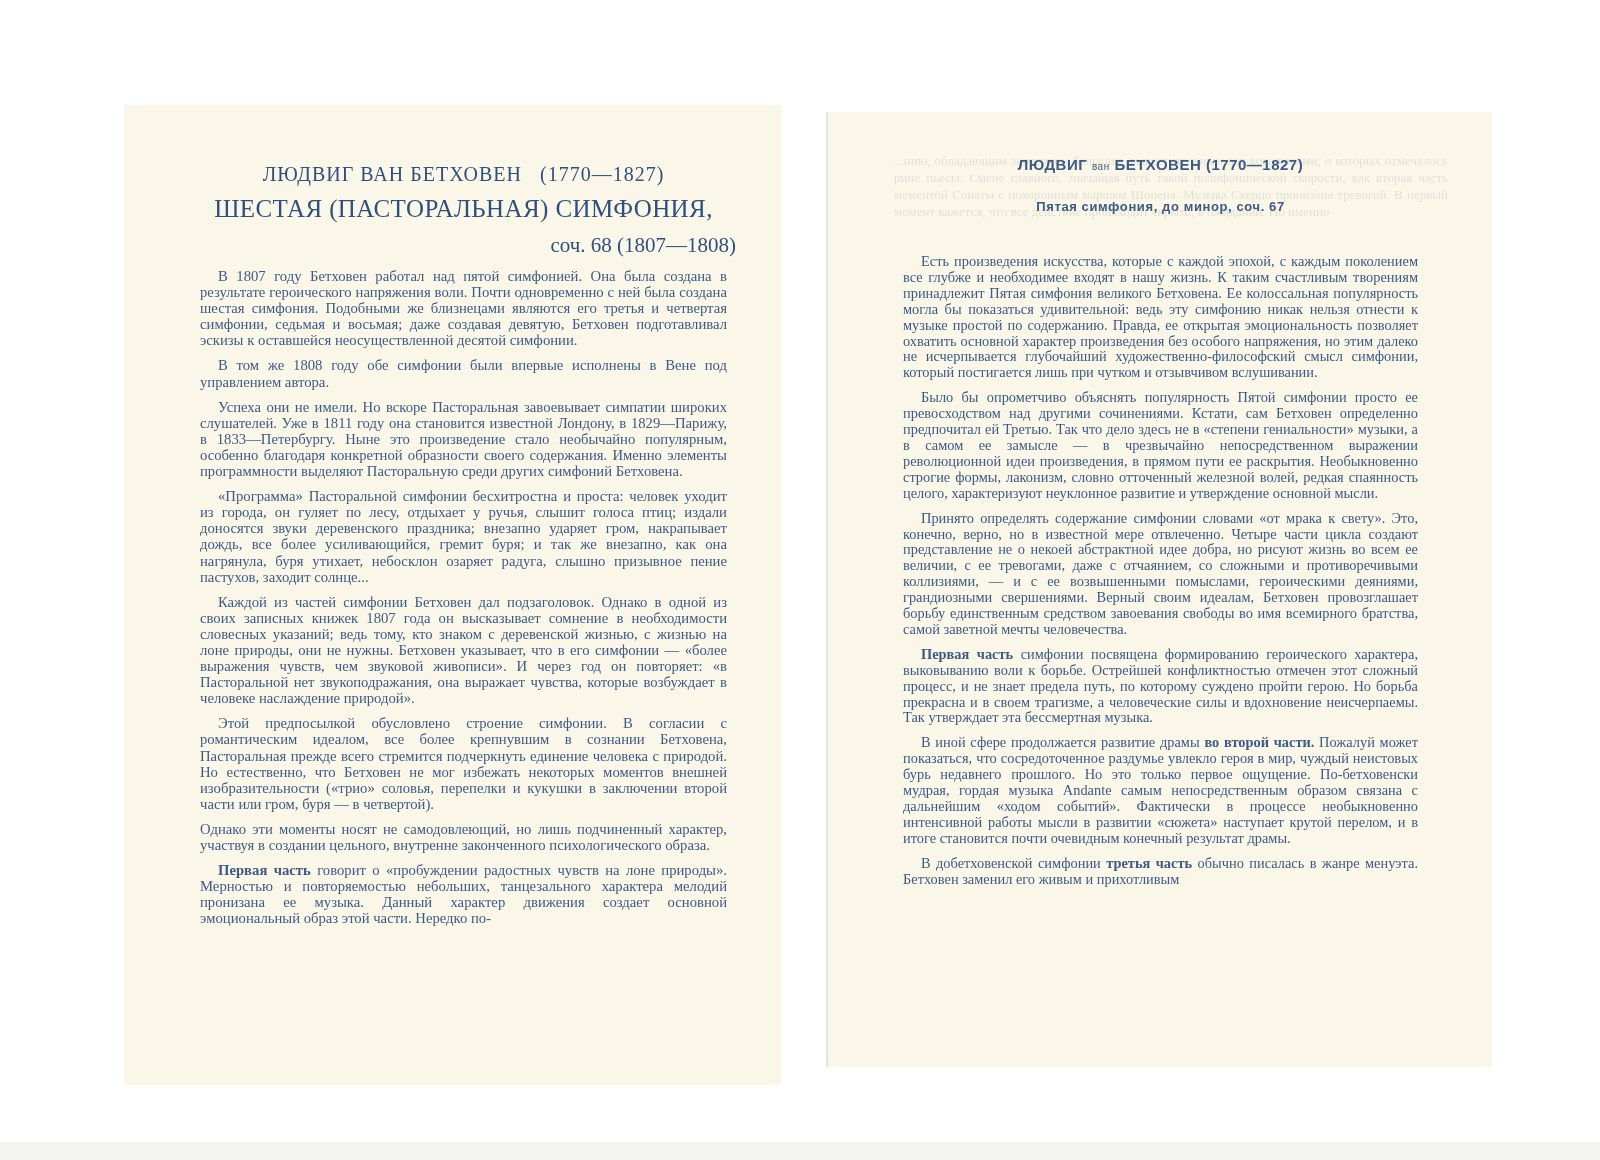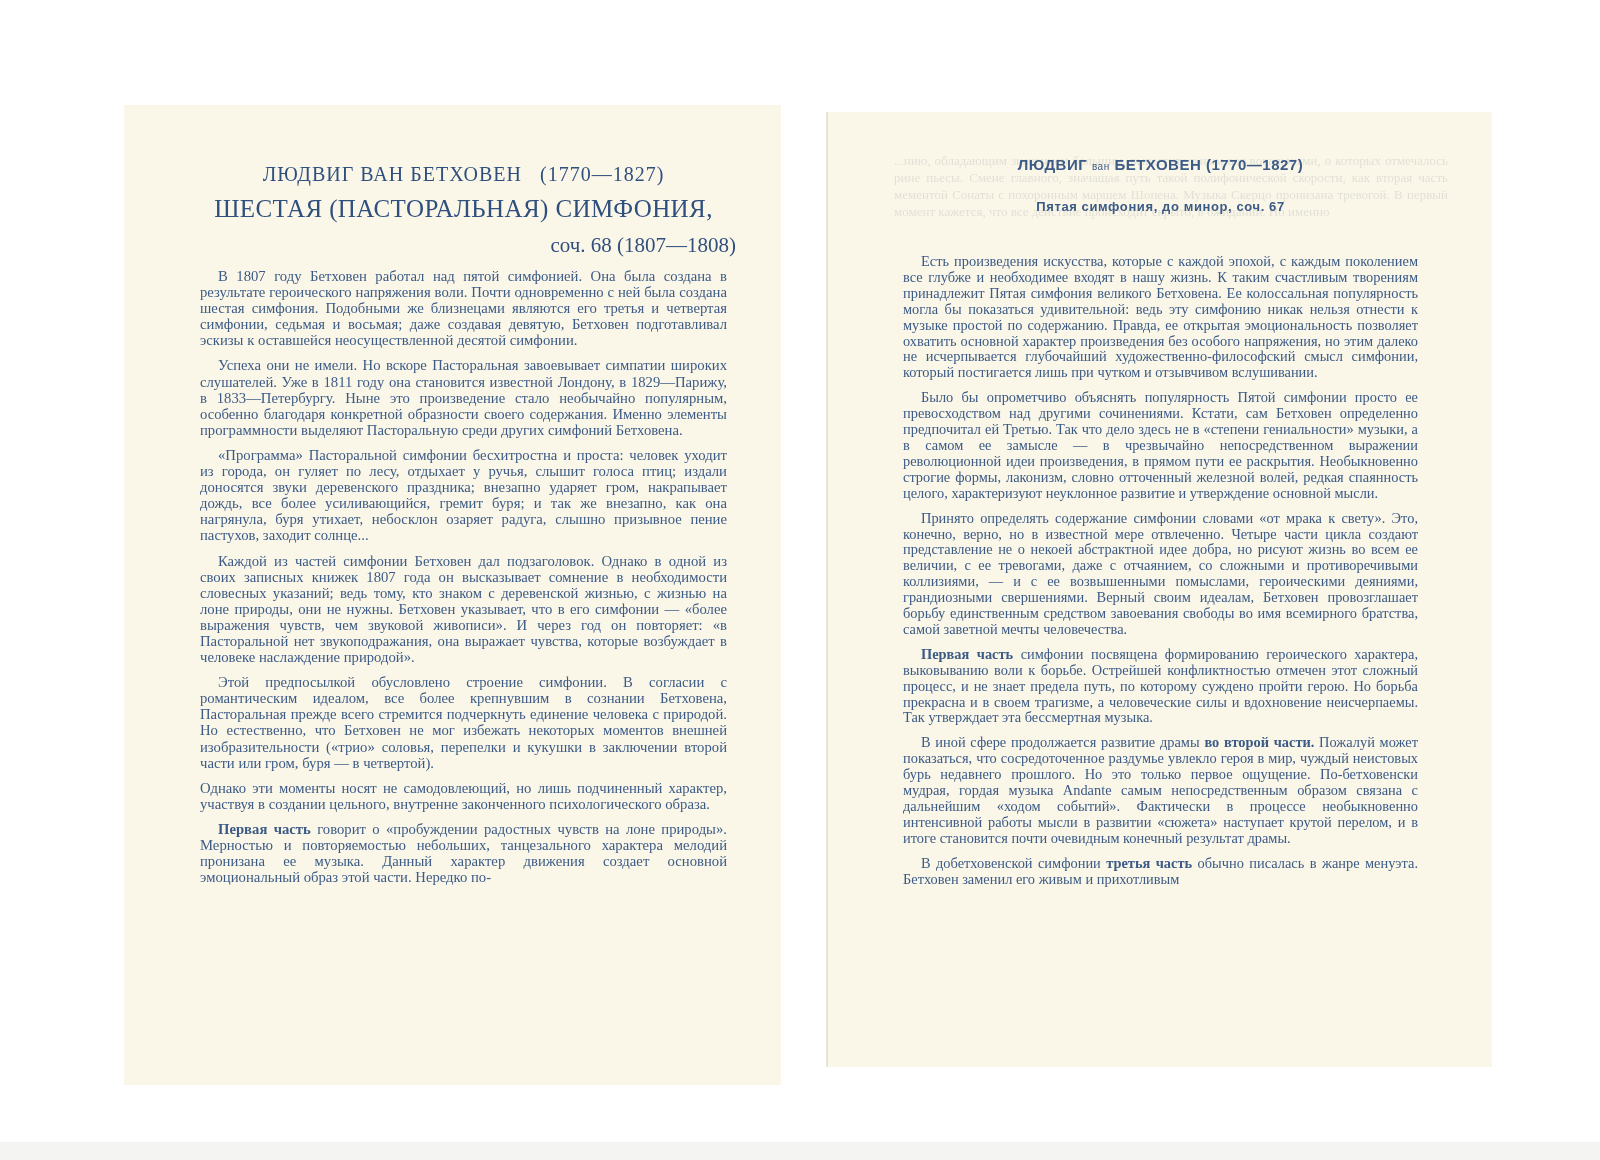--- a/index.html
+++ b/index.html
@@ -68,20 +68,21 @@
   <div class="heading-left">
     <p class="hl-author">
       <b>ЛЮДВИГ ВАН БЕТХОВЕН</b>
       &nbsp;&nbsp;<span>(1770—1827)</span>
     </p>
     <p class="hl-title">ШЕСТАЯ (ПАСТОРАЛЬНАЯ) СИМФОНИЯ,</p>
     <p class="hl-opus">соч. 68 (1807—1808)</p>
   </div>
   <div class="body-text">
     <p>В 1807 году Бетховен работал над пятой симфонией. Она была создана в результате героического напряжения воли. Почти одновременно с ней была создана шестая симфония. Подобными же близнецами являются его третья и четвертая симфонии, седьмая и восьмая; даже создавая девятую, Бетховен подготавливал эскизы к оставшейся неосуществленной десятой симфонии.</p>
+    <p>В том же 1808 году обе симфонии были впервые исполнены в Вене под управлением автора.</p>
     <p>Успеха они не имели. Но вскоре Пасторальная завоевывает симпатии широких слушателей. Уже в 1811 году она становится известной Лондону, в 1829—Парижу, в 1833—Петербургу. Ныне это произведение стало необычайно популярным, особенно благодаря конкретной образности своего содержания. Именно элементы программности выделяют Пасторальную среди других симфоний Бетховена.</p>
     <p>«Программа» Пасторальной симфонии бесхитростна и проста: человек уходит из города, он гуляет по лесу, отдыхает у ручья, слышит голоса птиц; издали доносятся звуки деревенского праздника; внезапно ударяет гром, накрапывает дождь, все более усиливающийся, гремит буря; и так же внезапно, как она нагрянула, буря утихает, небосклон озаряет радуга, слышно призывное пение пастухов, заходит солнце...</p>
     <p>Каждой из частей симфонии Бетховен дал подзаголовок. Однако в одной из своих записных книжек 1807 года он высказывает сомнение в необходимости словесных указаний; ведь тому, кто знаком с деревенской жизнью, с жизнью на лоне природы, они не нужны. Бетховен указывает, что в его симфонии — «более выражения чувств, чем звуковой живописи». И через год он повторяет: «в Пасторальной нет звукоподражания, она выражает чувства, которые возбуждает в человеке наслаждение природой».</p>
     <p>Этой предпосылкой обусловлено строение симфонии. В согласии с романтическим идеалом, все более крепнувшим в сознании Бетховена, Пасторальная прежде всего стремится подчеркнуть единение человека с природой. Но естественно, что Бетховен не мог избежать некоторых моментов внешней изобразительности («трио» соловья, перепелки и кукушки в заключении второй части или гром, буря — в четвертой).</p>
     <p class="noindent">Однако эти моменты носят не самодовлеющий, но лишь подчиненный характер, участвуя в создании цельного, внутренне законченного психологического образа.</p>
     <p><b>Первая часть</b><span> говорит о «пробуждении радостных чувств на лоне природы». Мерностью и повторяемостью небольших, танцезального характера мелодий пронизана ее музыка. Данный характер движения создает основной эмоциональный образ этой части. Нередко по-</span></p>
   </div>
 </div>
 
 <div class="page-edge"></div>

